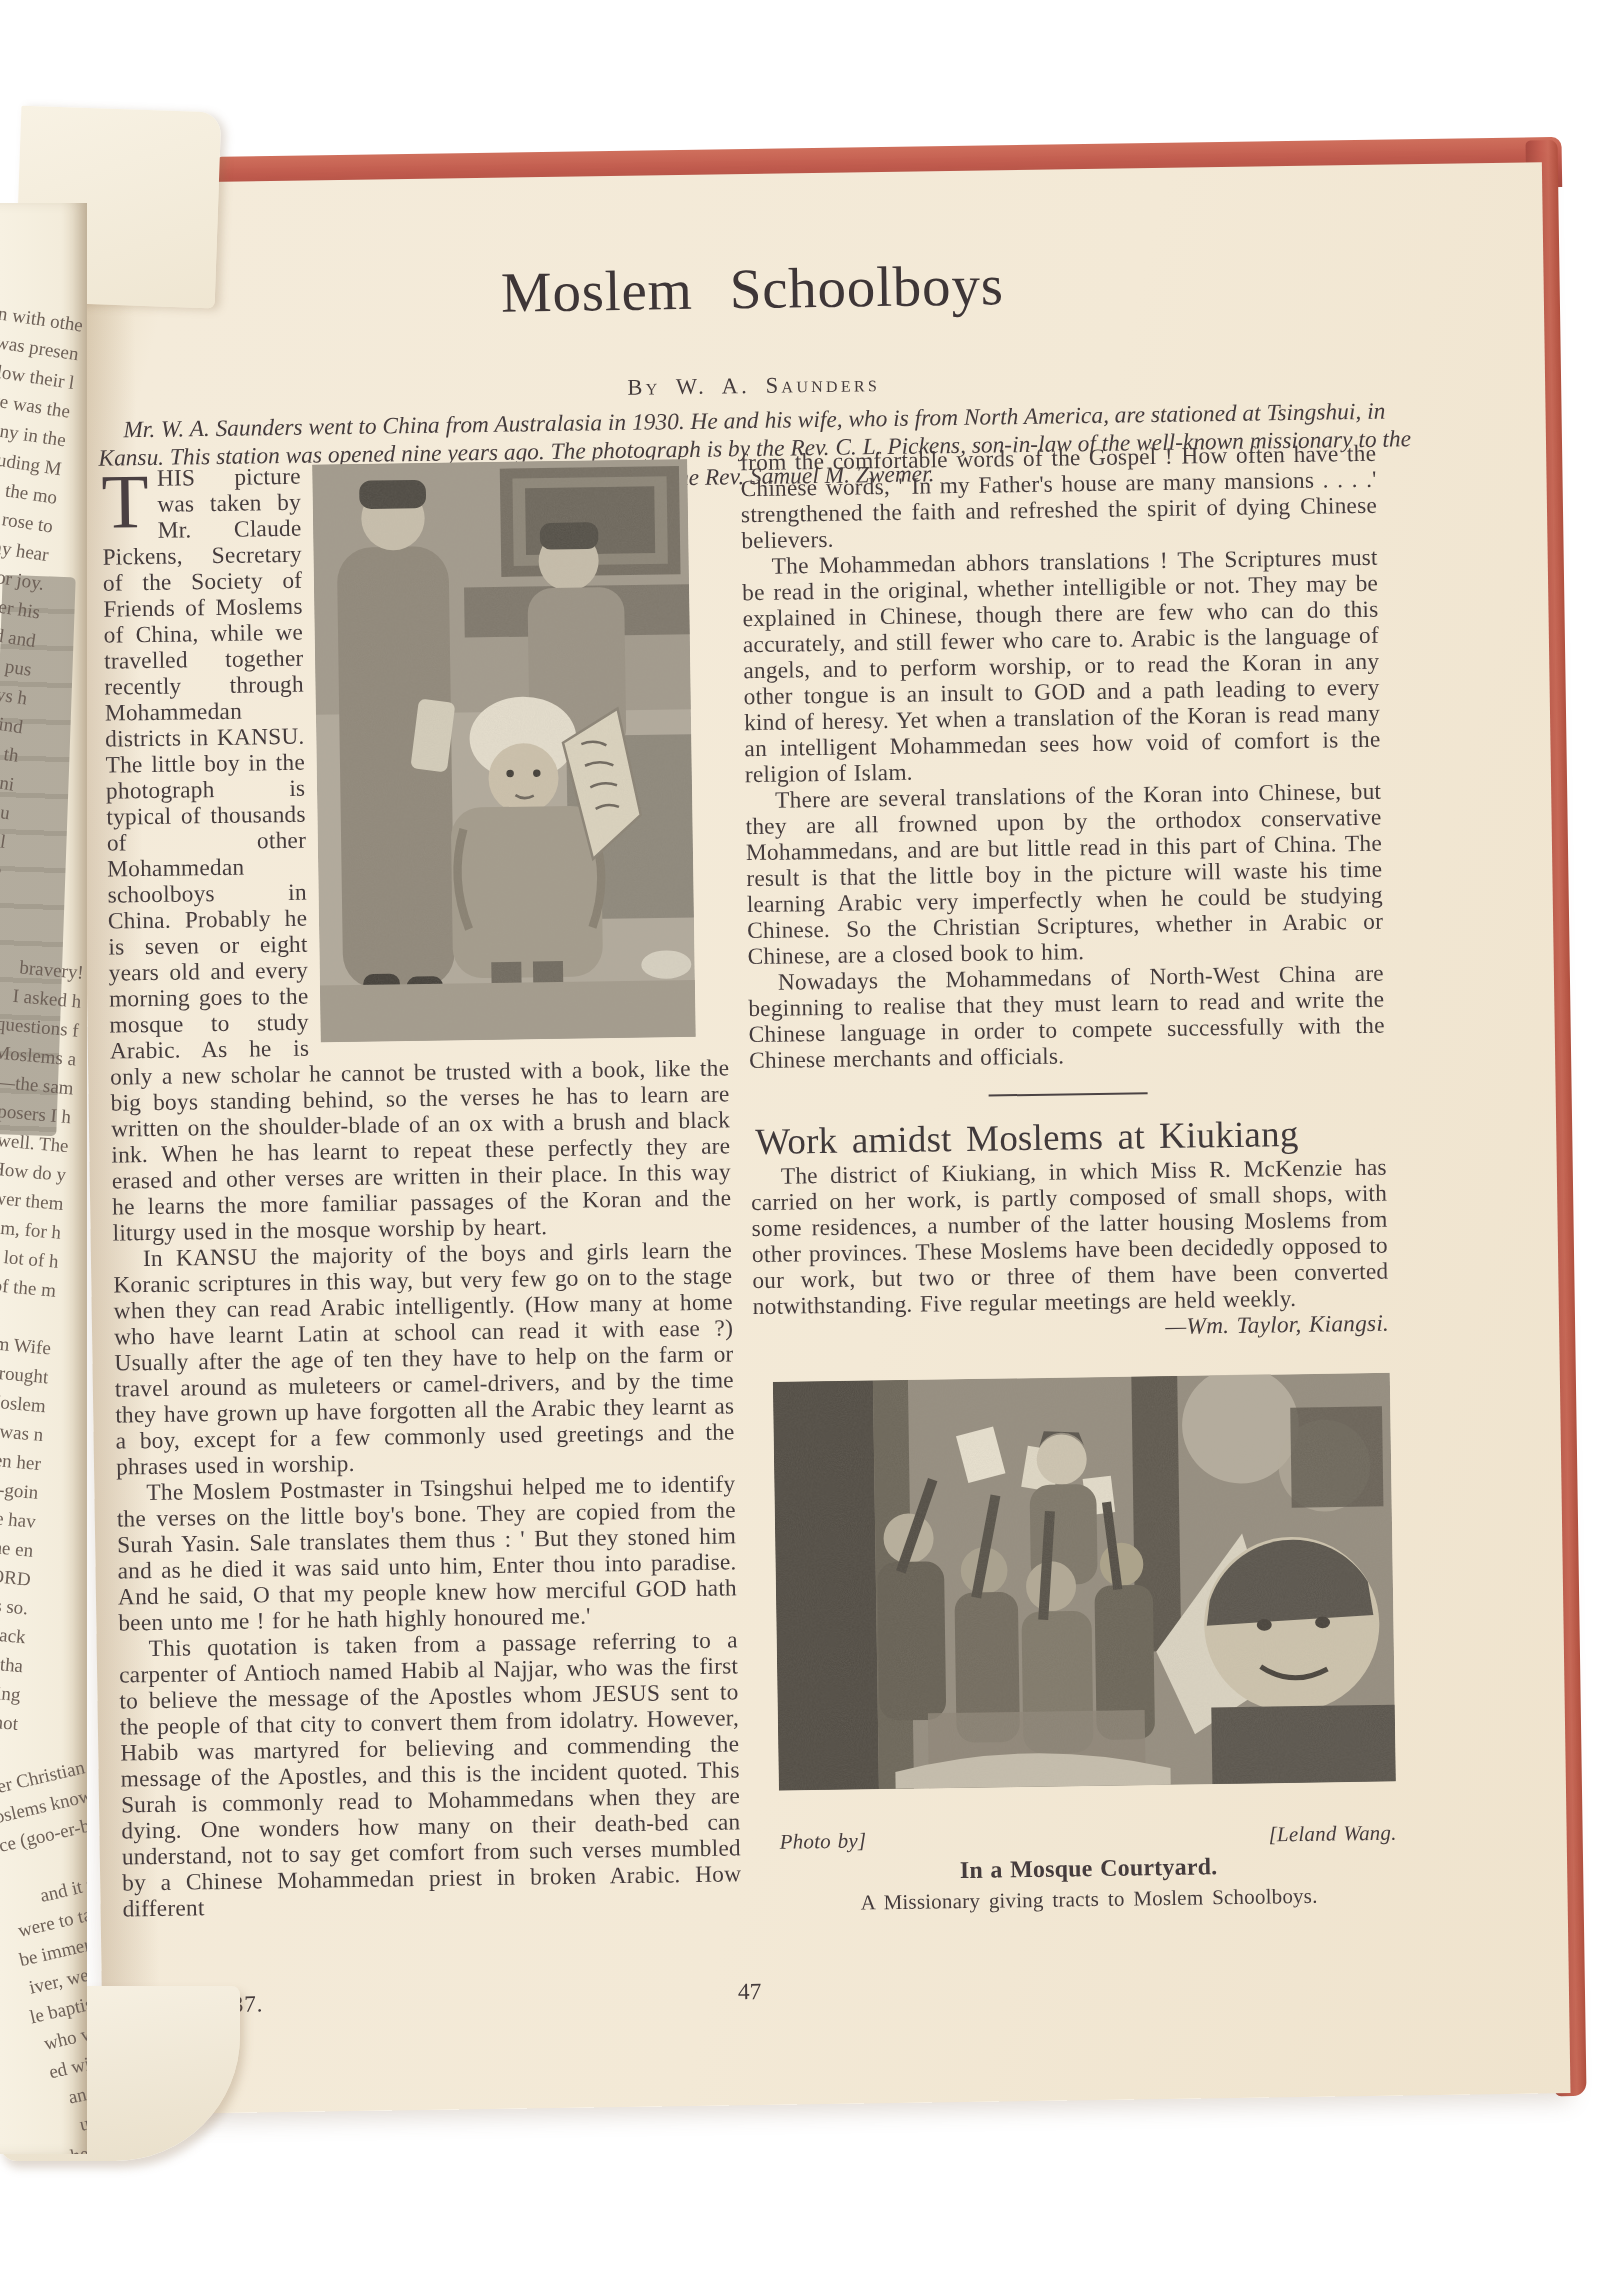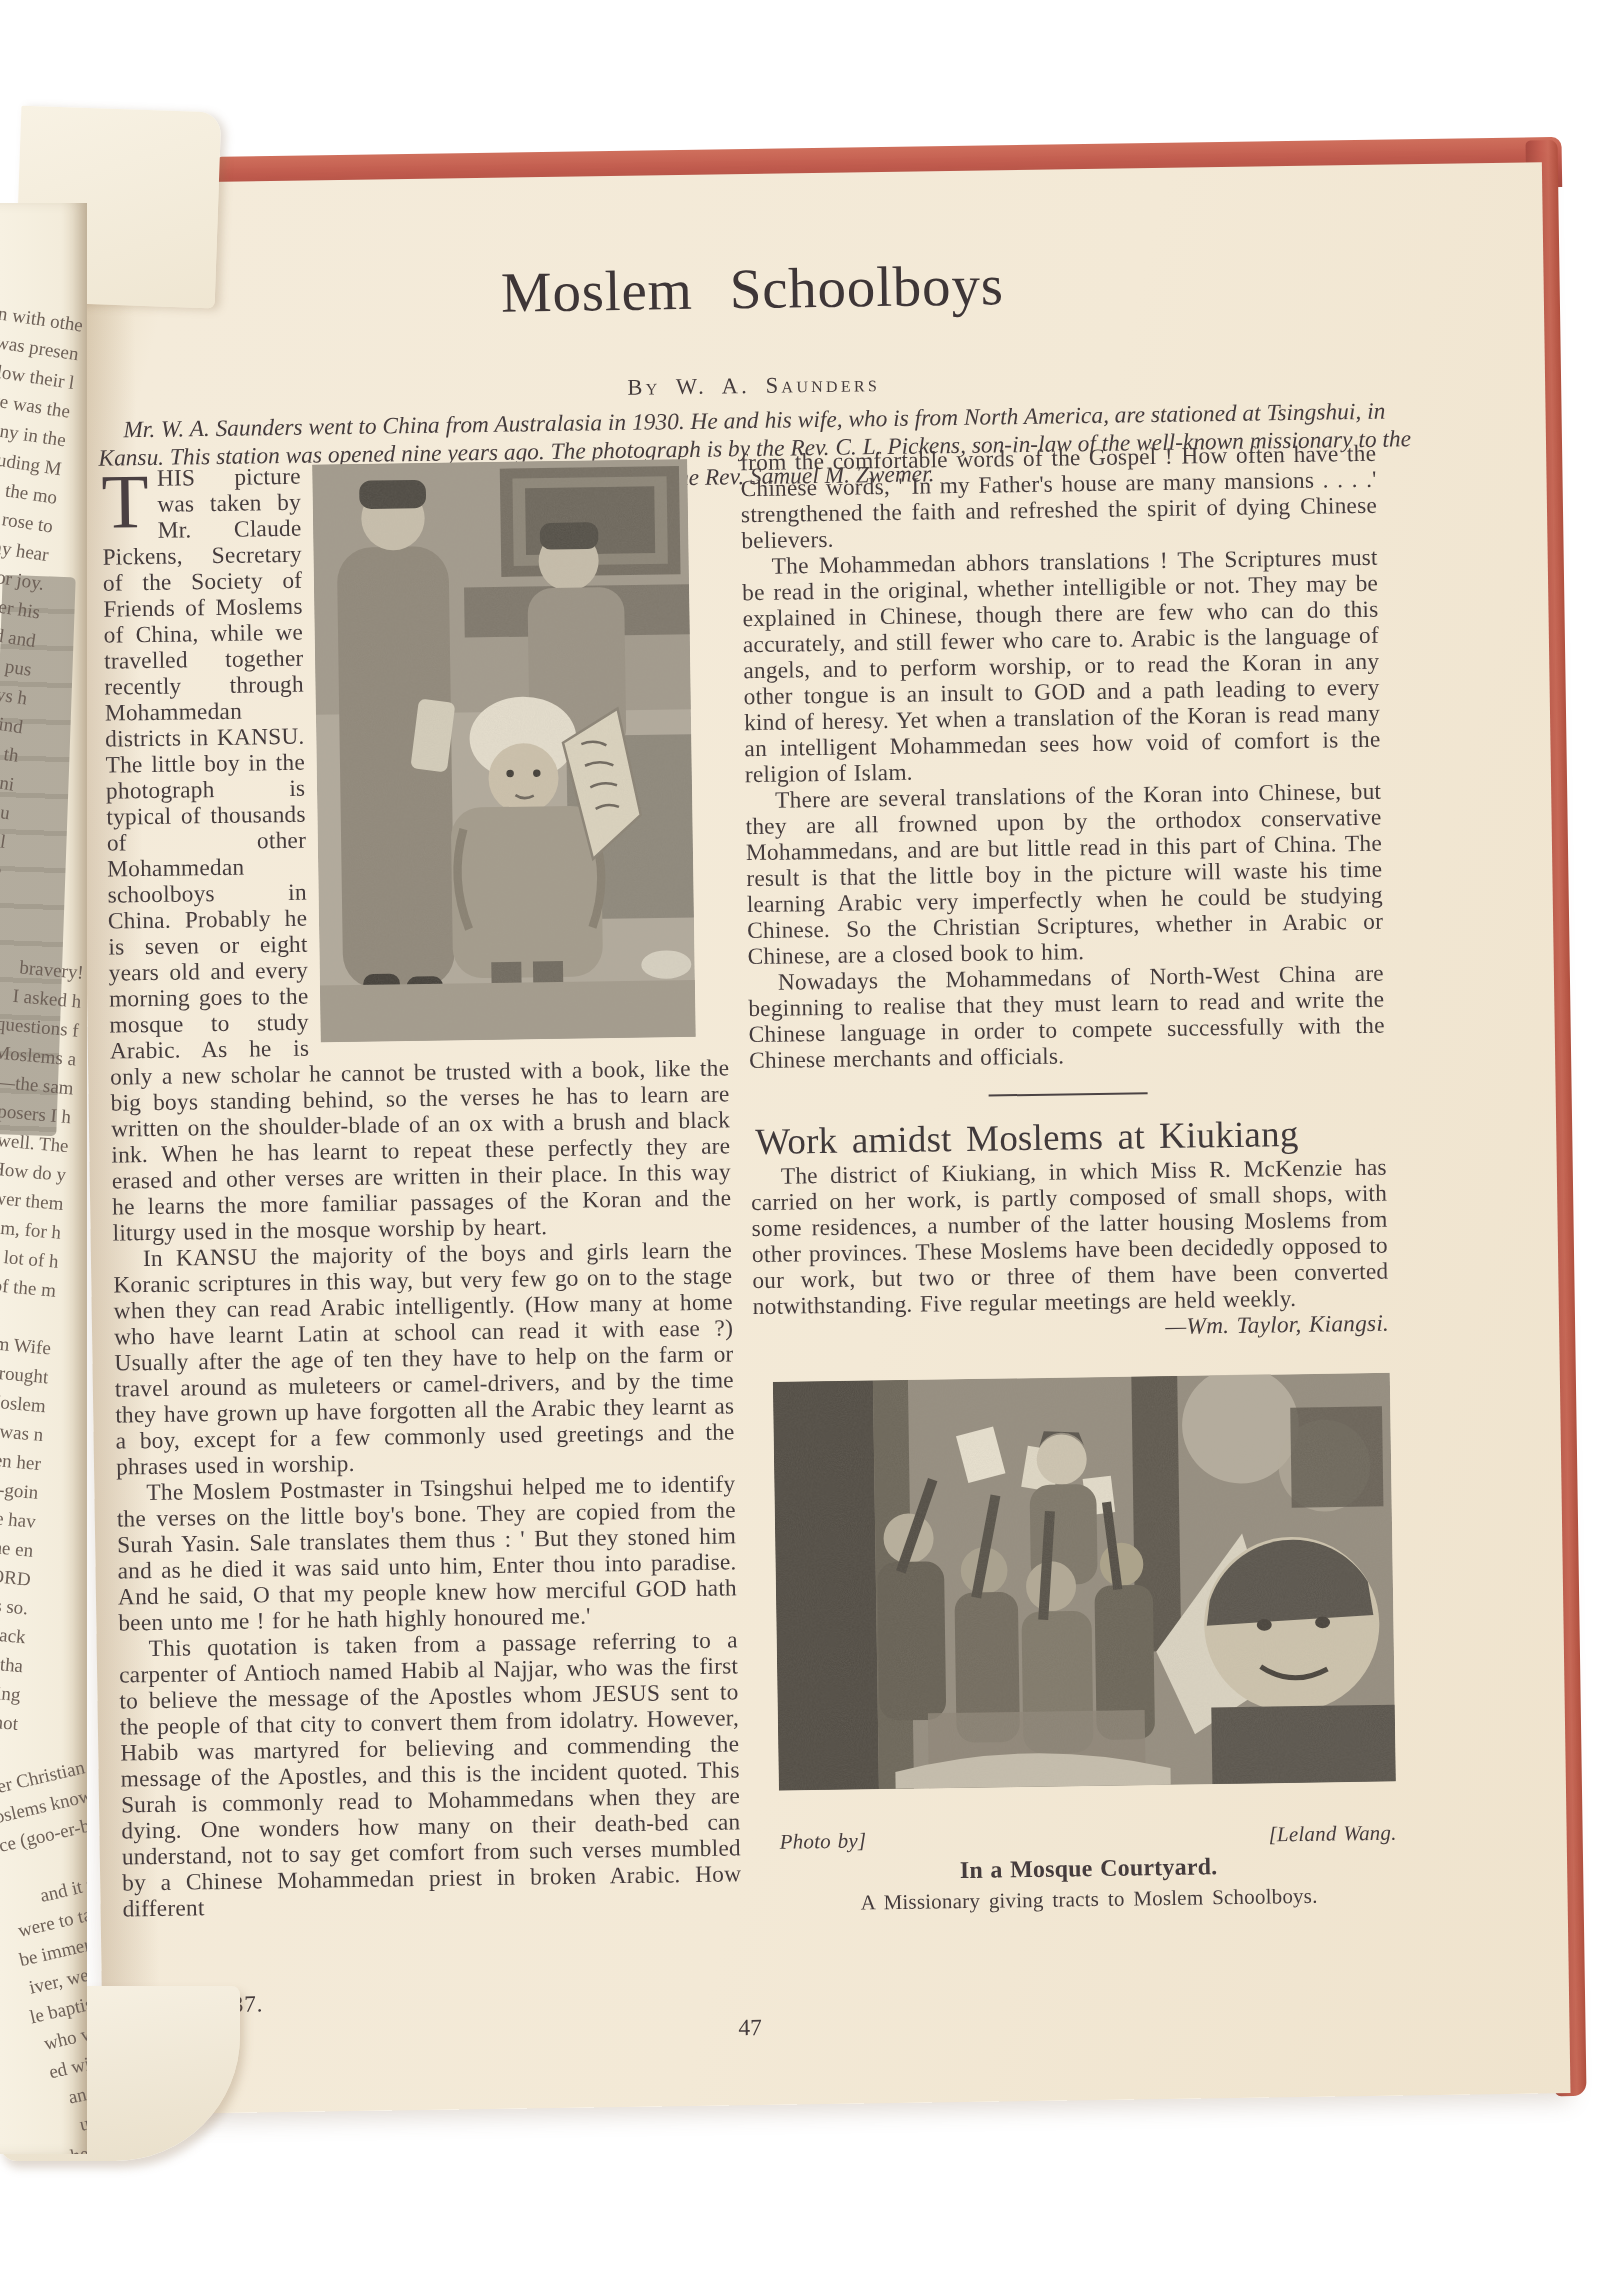--- a/index.html
+++ b/index.html
@@ -50,21 +50,21 @@
   .photo2-wrap{width:617px;margin:63px 0 0 19px;}
   .photo2{display:block;width:617px;height:409px;}
   .credit-row{display:flex;justify-content:space-between;margin-top:38px;
               font-style:italic;font-size:21px;}
   .cap-title{text-align:center;font-weight:700;font-size:24px;margin-top:5px;}
   .cap-sub{text-align:center;font-size:21px;margin-top:5px;word-spacing:3.3px;}
 
   
   .footer-date{position:absolute;left:22px;top:1809px;font-variant:small-caps;
                font-size:23.4px;letter-spacing:0.8px;}
-  .footer-page{position:absolute;left:636px;top:1804px;font-size:23.4px;margin-top:36px;}
+  .footer-page{position:absolute;left:636px;top:1804px;font-size:23.4px;}
 
   
   .prevpage{position:absolute;left:0;top:107px;width:250px;height:2057px;z-index:5;}
   .prev-top{position:absolute;left:18.4px;top:1.7px;width:200px;height:196px;
             background:linear-gradient(160deg,#f8f2e4,#efe6d2);
             border-radius:1.7px 22px 6.7px 1.7px;transform:rotate(2deg);
             box-shadow:5px 1.7px 8.3px rgba(140,110,80,.25);}
   .prev-strip{position:absolute;left:0;top:96px;width:87px;height:1951px;overflow:hidden;
               background:linear-gradient(90deg,#f7f1e2 0%,#f3ecdb 70%,#e2d6bf 100%);
               box-shadow:inset -13.3px 0 15px -6.7px rgba(110,85,60,.35);}

